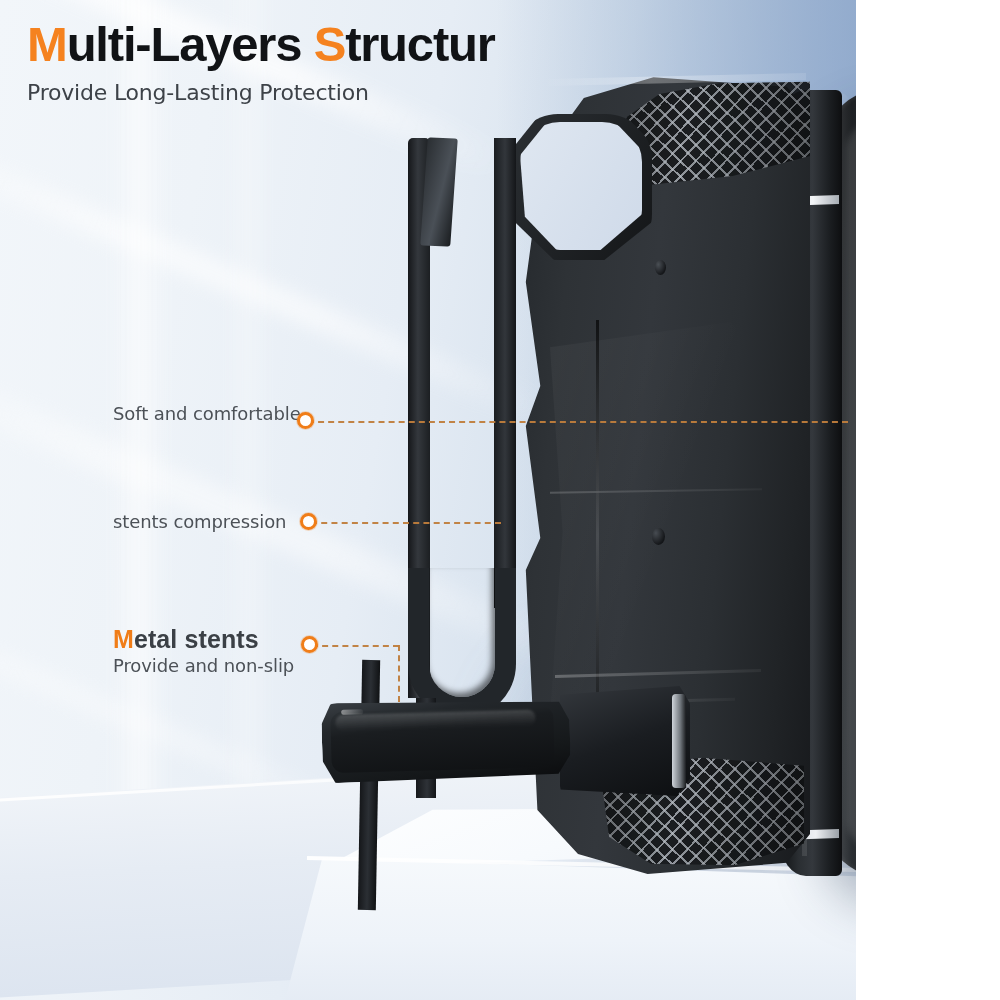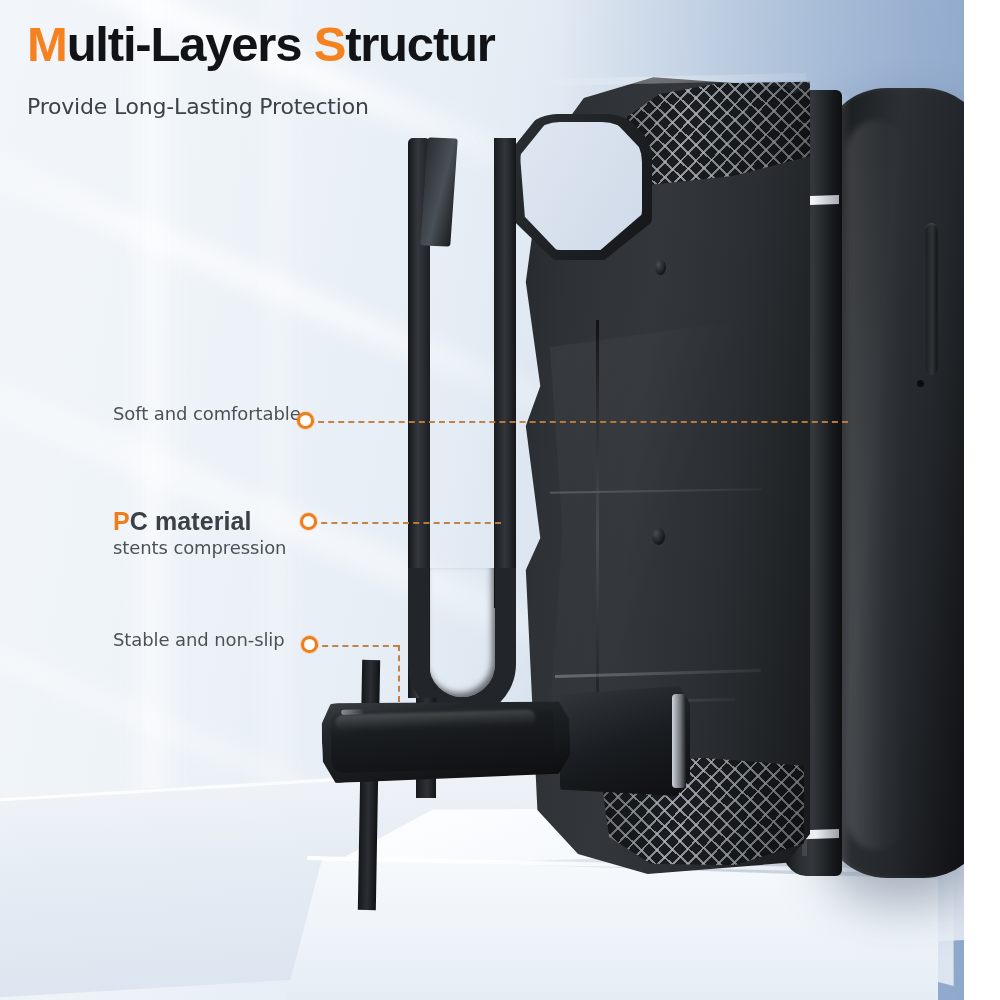--- a/index.html
+++ b/index.html
@@ -4,21 +4,21 @@
 <style>
   * { box-sizing: border-box; margin: 0; padding: 0; }
   html, body {
     width: 1000px; height: 1000px;
     overflow: hidden;
     font-family: "Liberation Sans", sans-serif;
   }
 
   #stage {
     position: relative;
-    width: 964px; height: 1000px;
+    width: 856px; height: 1000px;
     overflow: hidden;
     background: #e8eef5;
   }
 
   
   .bg-wall {
     position: absolute; inset: 0;
     background:
       linear-gradient(100deg,
         #f2f6fa 0%,
@@ -355,21 +355,21 @@
   }
 
   
   .header { position: absolute; left: 27px; top: 18px; }
   .title {
     font-size: 49px; font-weight: 700; color: #111316;
     letter-spacing: -1.2px; line-height: 1.08; white-space: nowrap;
   }
   .title .hl { color: #F5821F; }
   .subtitle {
-    margin-top: 23px; font-size: 22px; color: #3d4248;
+    margin-top: 9px; font-size: 22px; color: #3d4248;
     font-family: "DejaVu Sans", sans-serif; letter-spacing: -.2px; white-space: nowrap;
   }
 </style>
 </head>
 <body>
 
 <div id="stage">
 
   <div class="bg-wall"></div>
   <div class="bg-wall-right-dark"></div>
@@ -451,26 +451,26 @@
     <div class="subtitle">Provide Long-Lasting Protection</div>
   </div>
 
   <div class="callout" style="left:113px; top:400px;">
     <div class="c-sub">Soft and comfortable</div>
   </div>
   <div class="dash-h" style="left:308px; top:421px; width:540px;"></div>
   <div class="dot" style="left:297px; top:412px;"></div>
 
   <div class="callout" style="left:113px; top:508px;">
-    <div class="c-title"><span class="hl">P</span><span>C material</span></div>
     <div class="c-sub">stents compression</div>
   </div>
   <div class="dash-h" style="left:311px; top:522px; width:190px;"></div>
   <div class="dot" style="left:300px; top:513px;"></div>
 
   <div class="callout" style="left:113px; top:626px;">
-    <div class="c-sub">Stable and non-slip</div>
+    <div class="c-title"><span class="hl">M</span><span>etal stents</span></div>
+    <div class="c-sub">Provide and non-slip</div>
   </div>
   <div class="dash-h" style="left:312px; top:645px; width:87px;"></div>
   <div class="dash-v" style="left:398px; top:645px; height:57px;"></div>
   <div class="dot" style="left:301px; top:636px;"></div>
 
 </div>
 
 </body></html>

